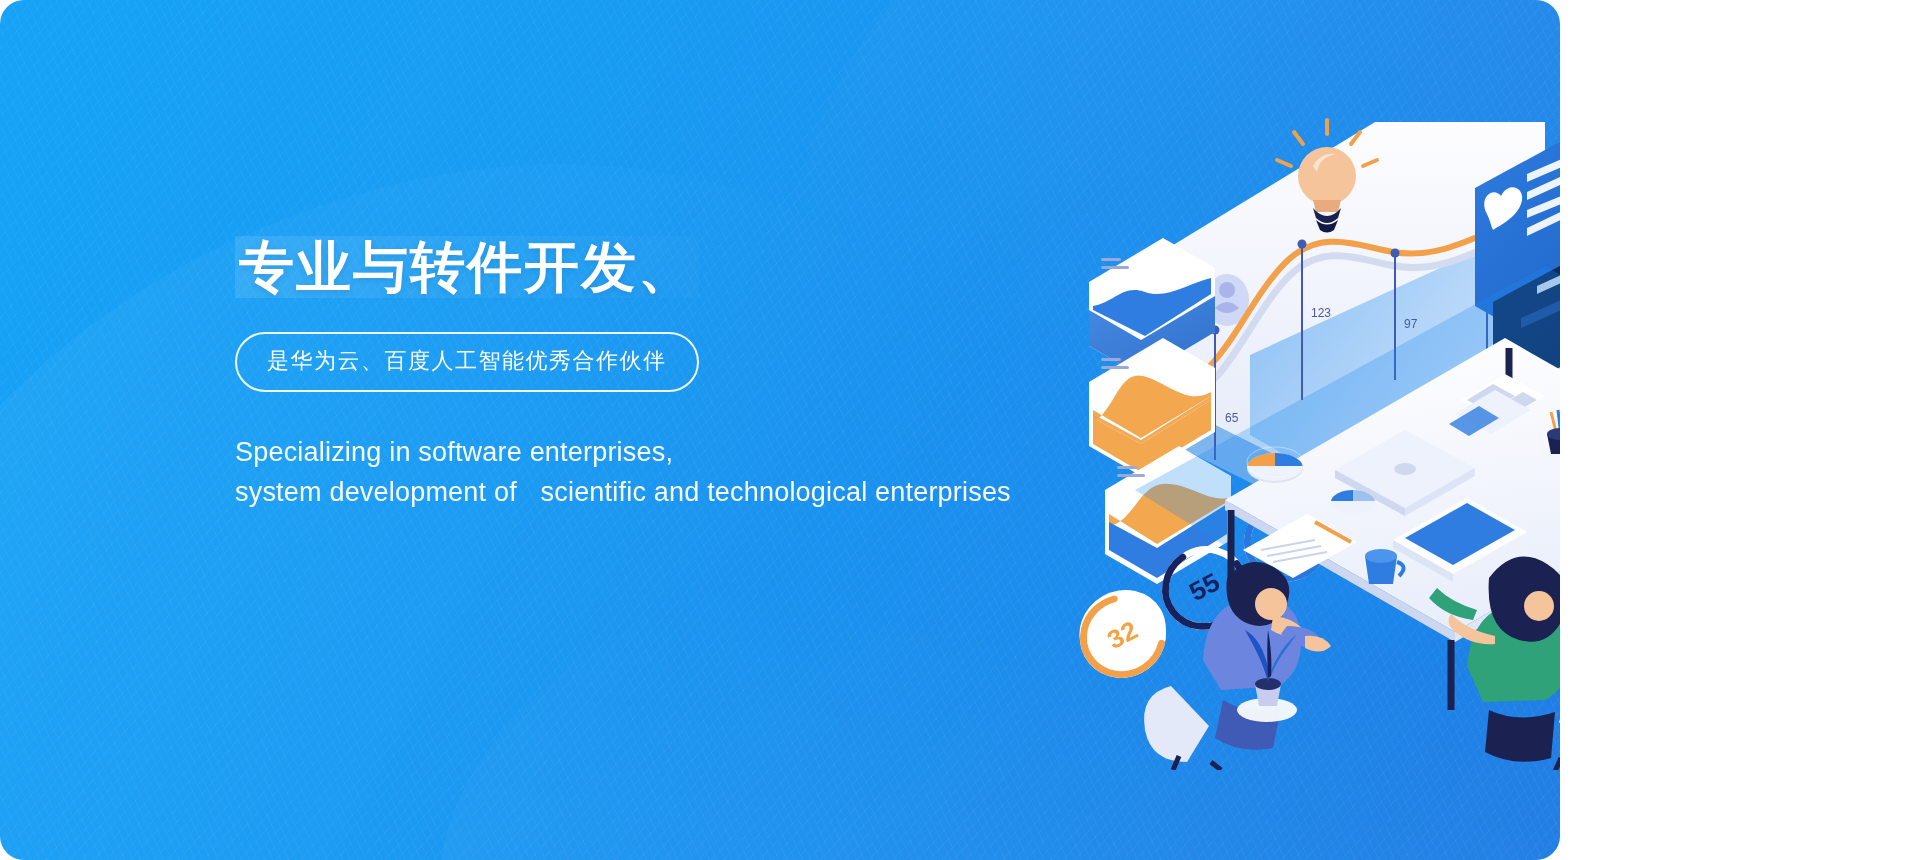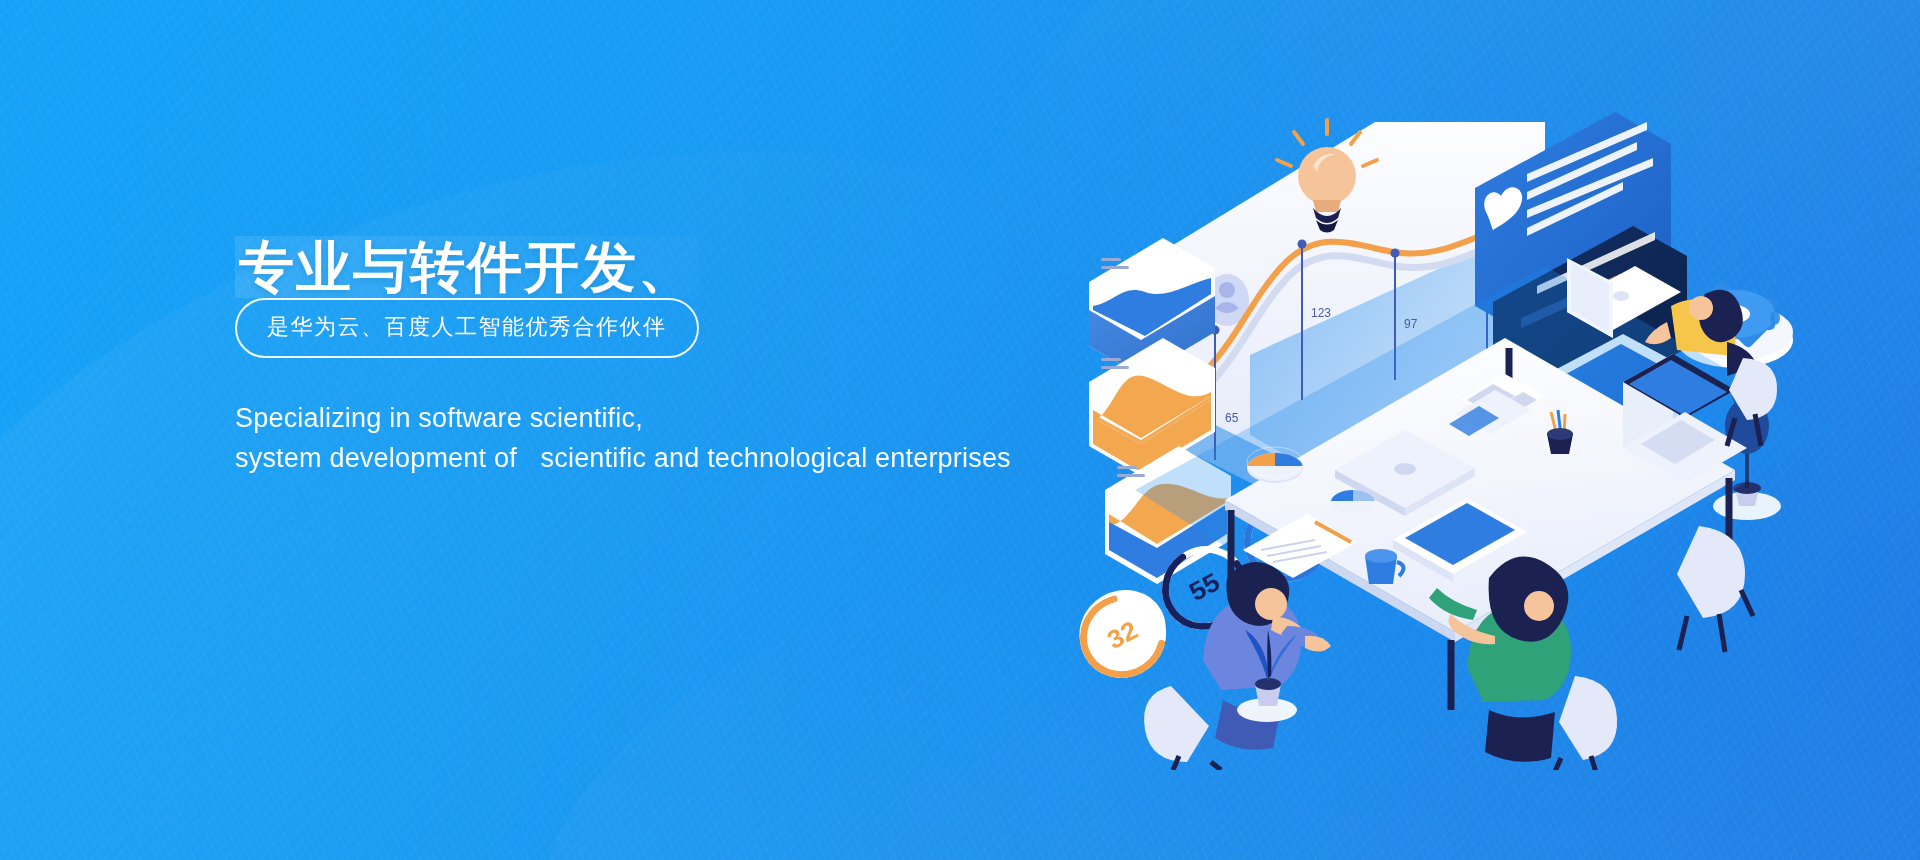--- a/index.html
+++ b/index.html
@@ -3,23 +3,24 @@
 <meta charset="utf-8">
 <style>
   * { box-sizing: border-box; margin: 0; padding: 0; }
   html, body {
     width: 1920px; height: 860px;
     overflow: hidden;
     font-family: "Liberation Sans", "DejaVu Sans", sans-serif;
   }
   #banner {
     position: relative;
-    width: 1920px; height: 860px;
+    width: 1560px; height: 860px;
     background: linear-gradient(115deg, #16a3f7 0%, #189bf3 34%, #1b8fee 62%, #1d82e7 88%, #1f7ce4 100%);
     overflow: hidden;
+    border-radius: 24px;
   }
   
   .bg-swirls { position: absolute; inset: 0; pointer-events: none; }
   .bg-veil-1 {
     position: absolute; left: -12%; top: 22%;
     width: 78%; height: 110%;
     background: linear-gradient(130deg, rgba(255,255,255,.055), rgba(255,255,255,0) 70%);
     border-radius: 58% 42% 50% 50% / 60% 40% 60% 40%;
     transform: rotate(-12deg);
   }
@@ -57,20 +58,21 @@
     letter-spacing: 2px;
     text-shadow: 0 2px 6px rgba(10,70,130,.18);
   }
   .headline .hl-line {
     display: inline-block;
     padding: 0 4px;
     background: linear-gradient(90deg, rgba(255,255,255,.11), rgba(255,255,255,.02) 92%);
   }
   .pill {
     display: inline-block;
+    margin-top: 34px;
     padding: 12px 30px 14px;
     border: 2px solid rgba(255,255,255,.92);
     border-radius: 30px;
     color: #ffffff;
     font-size: 22px;
     letter-spacing: 1.5px;
     white-space: nowrap;
   }
   .subtitle {
     margin-top: 40px;
@@ -102,21 +104,21 @@
   <div class="copy">
     <div class="headline">
       <div><span class="hl-line">专业与转件开发、</span></div>
     </div>
 
     <div class="pill">
       <span>是华为云、百度人工智能优秀合作伙伴</span>
     </div>
 
     <div class="subtitle">
-      <div>Specializing in software scientific,</div>
+      <div>Specializing in software enterprises,</div>
       <div>
         <span>system development of </span><span class="thin">scientific and technological enterprises</span>
       </div>
     </div>
   </div>
 
   <div class="art">
     <svg viewBox="0 0 810 700" xmlns="http://www.w3.org/2000/svg">
       <defs>
         <linearGradient id="gWhite" x1="0" y1="0" x2="1" y2="1">

